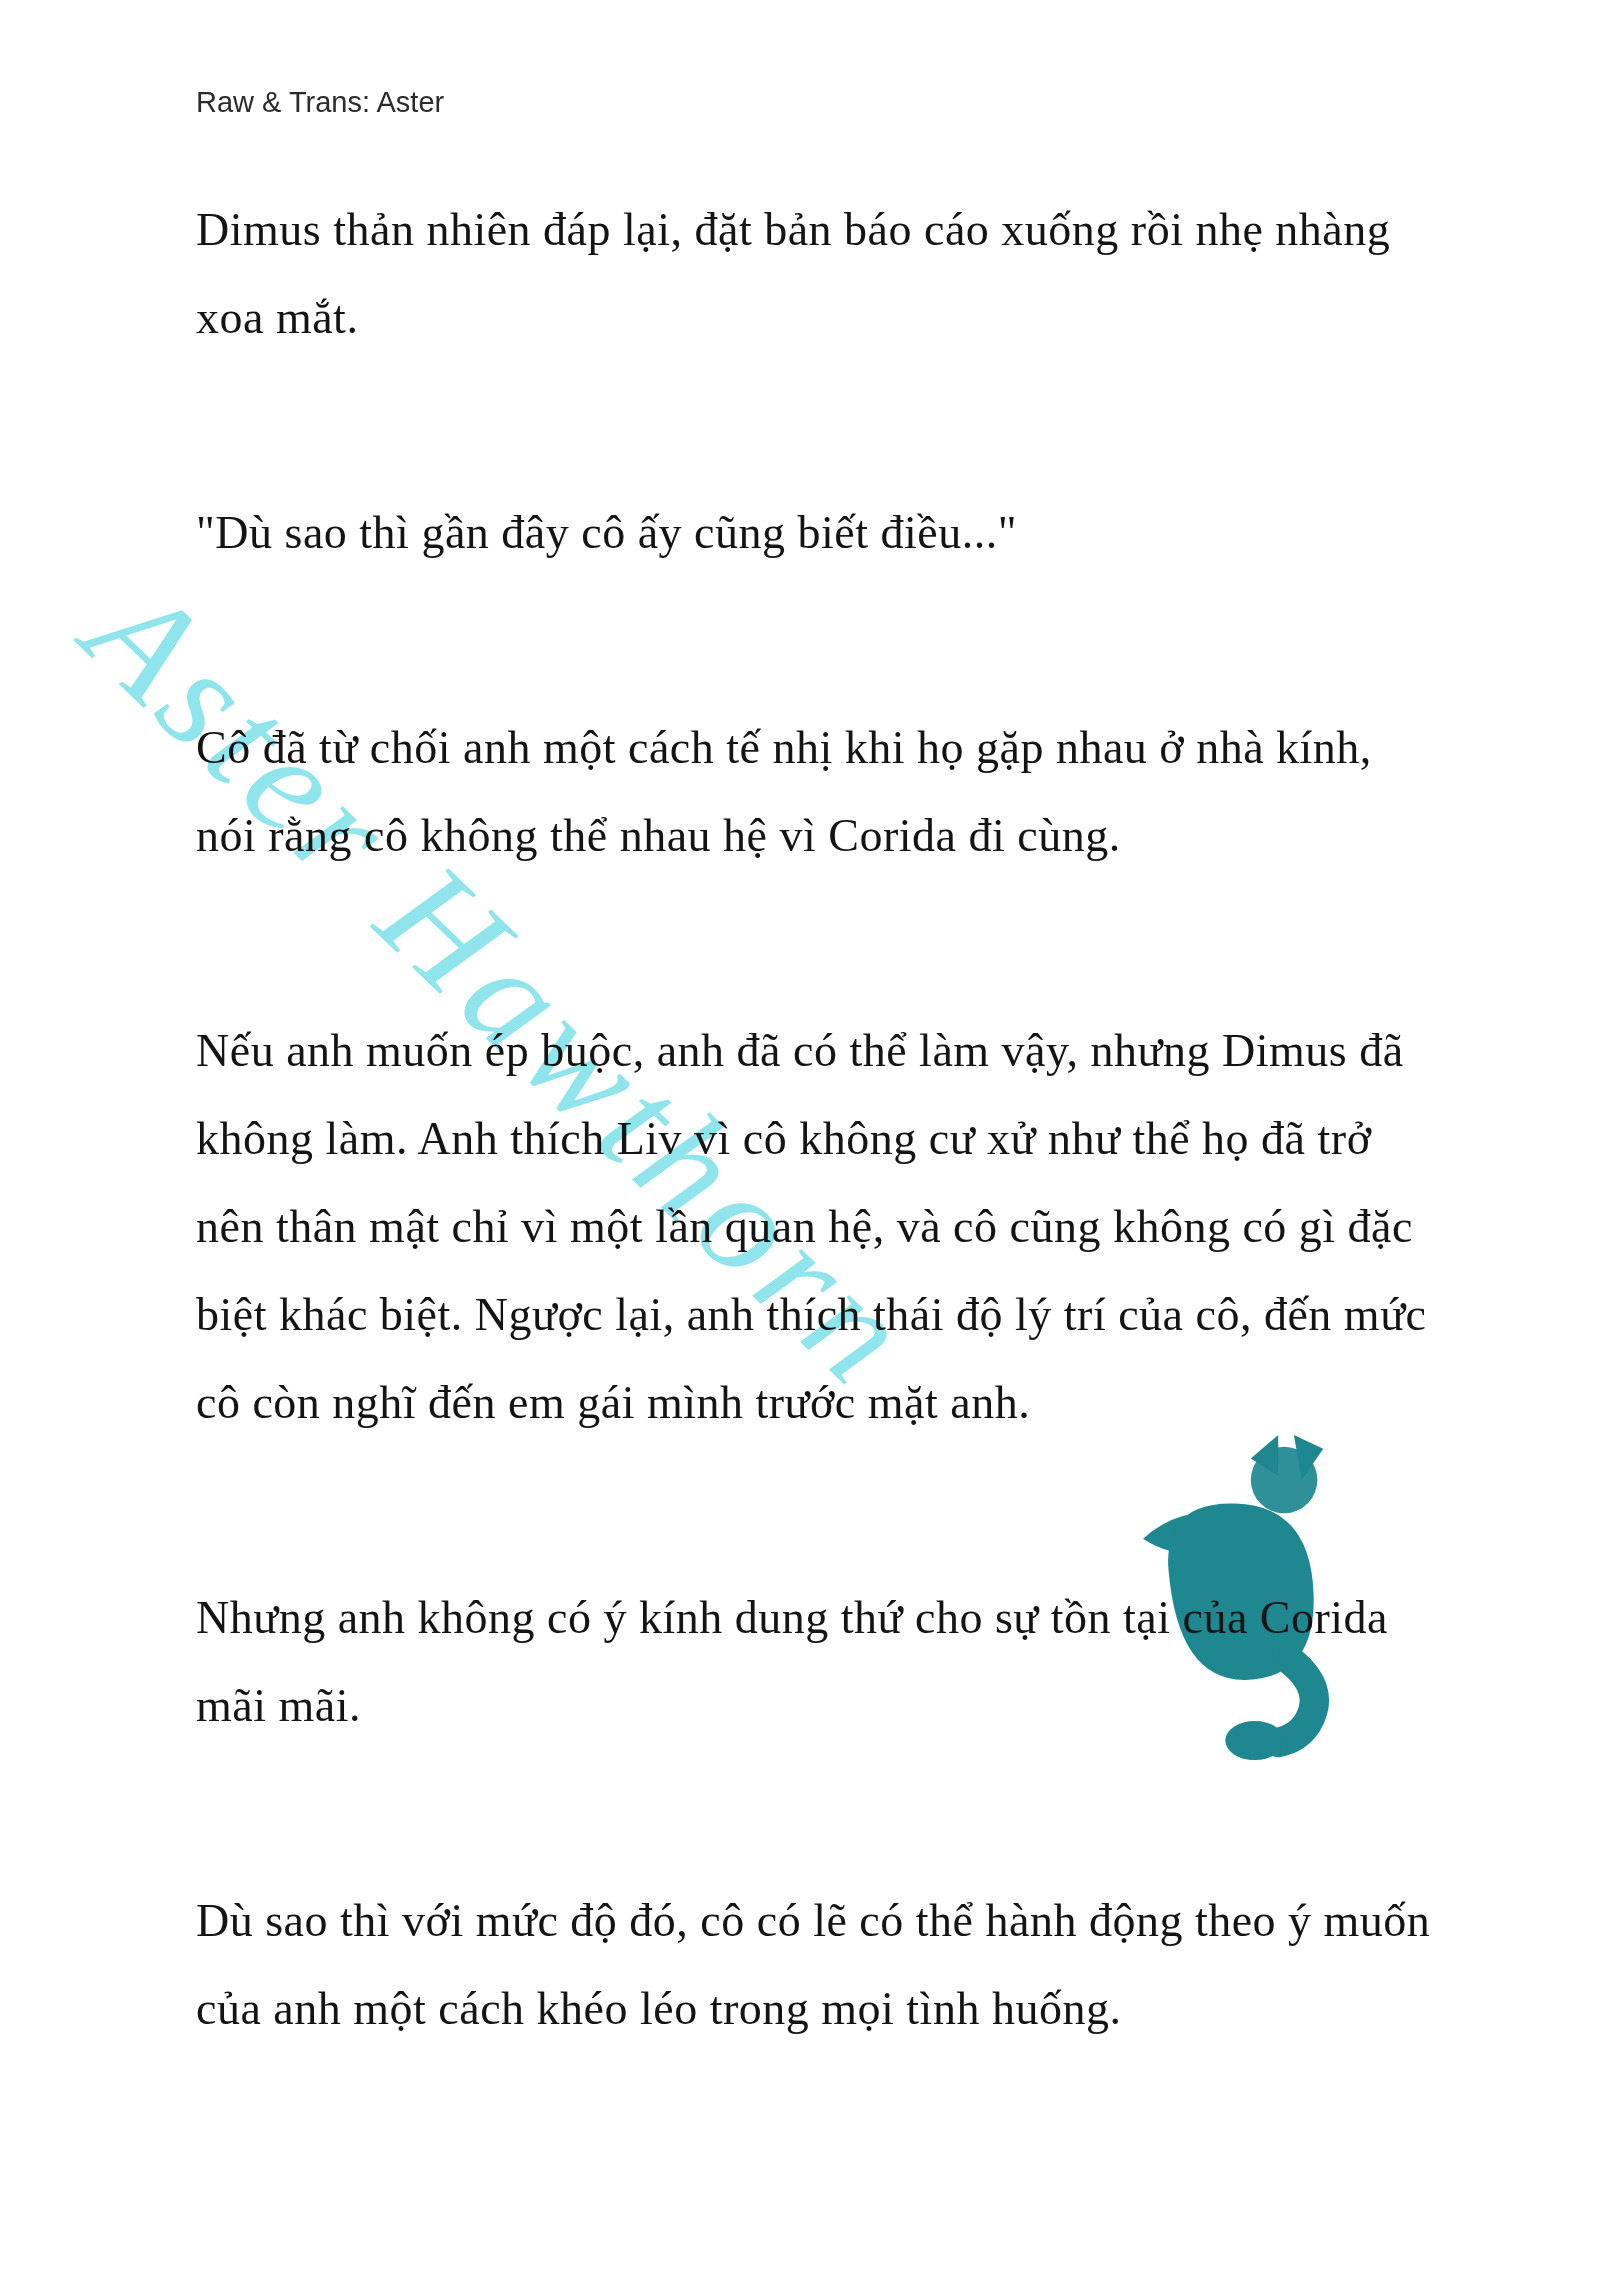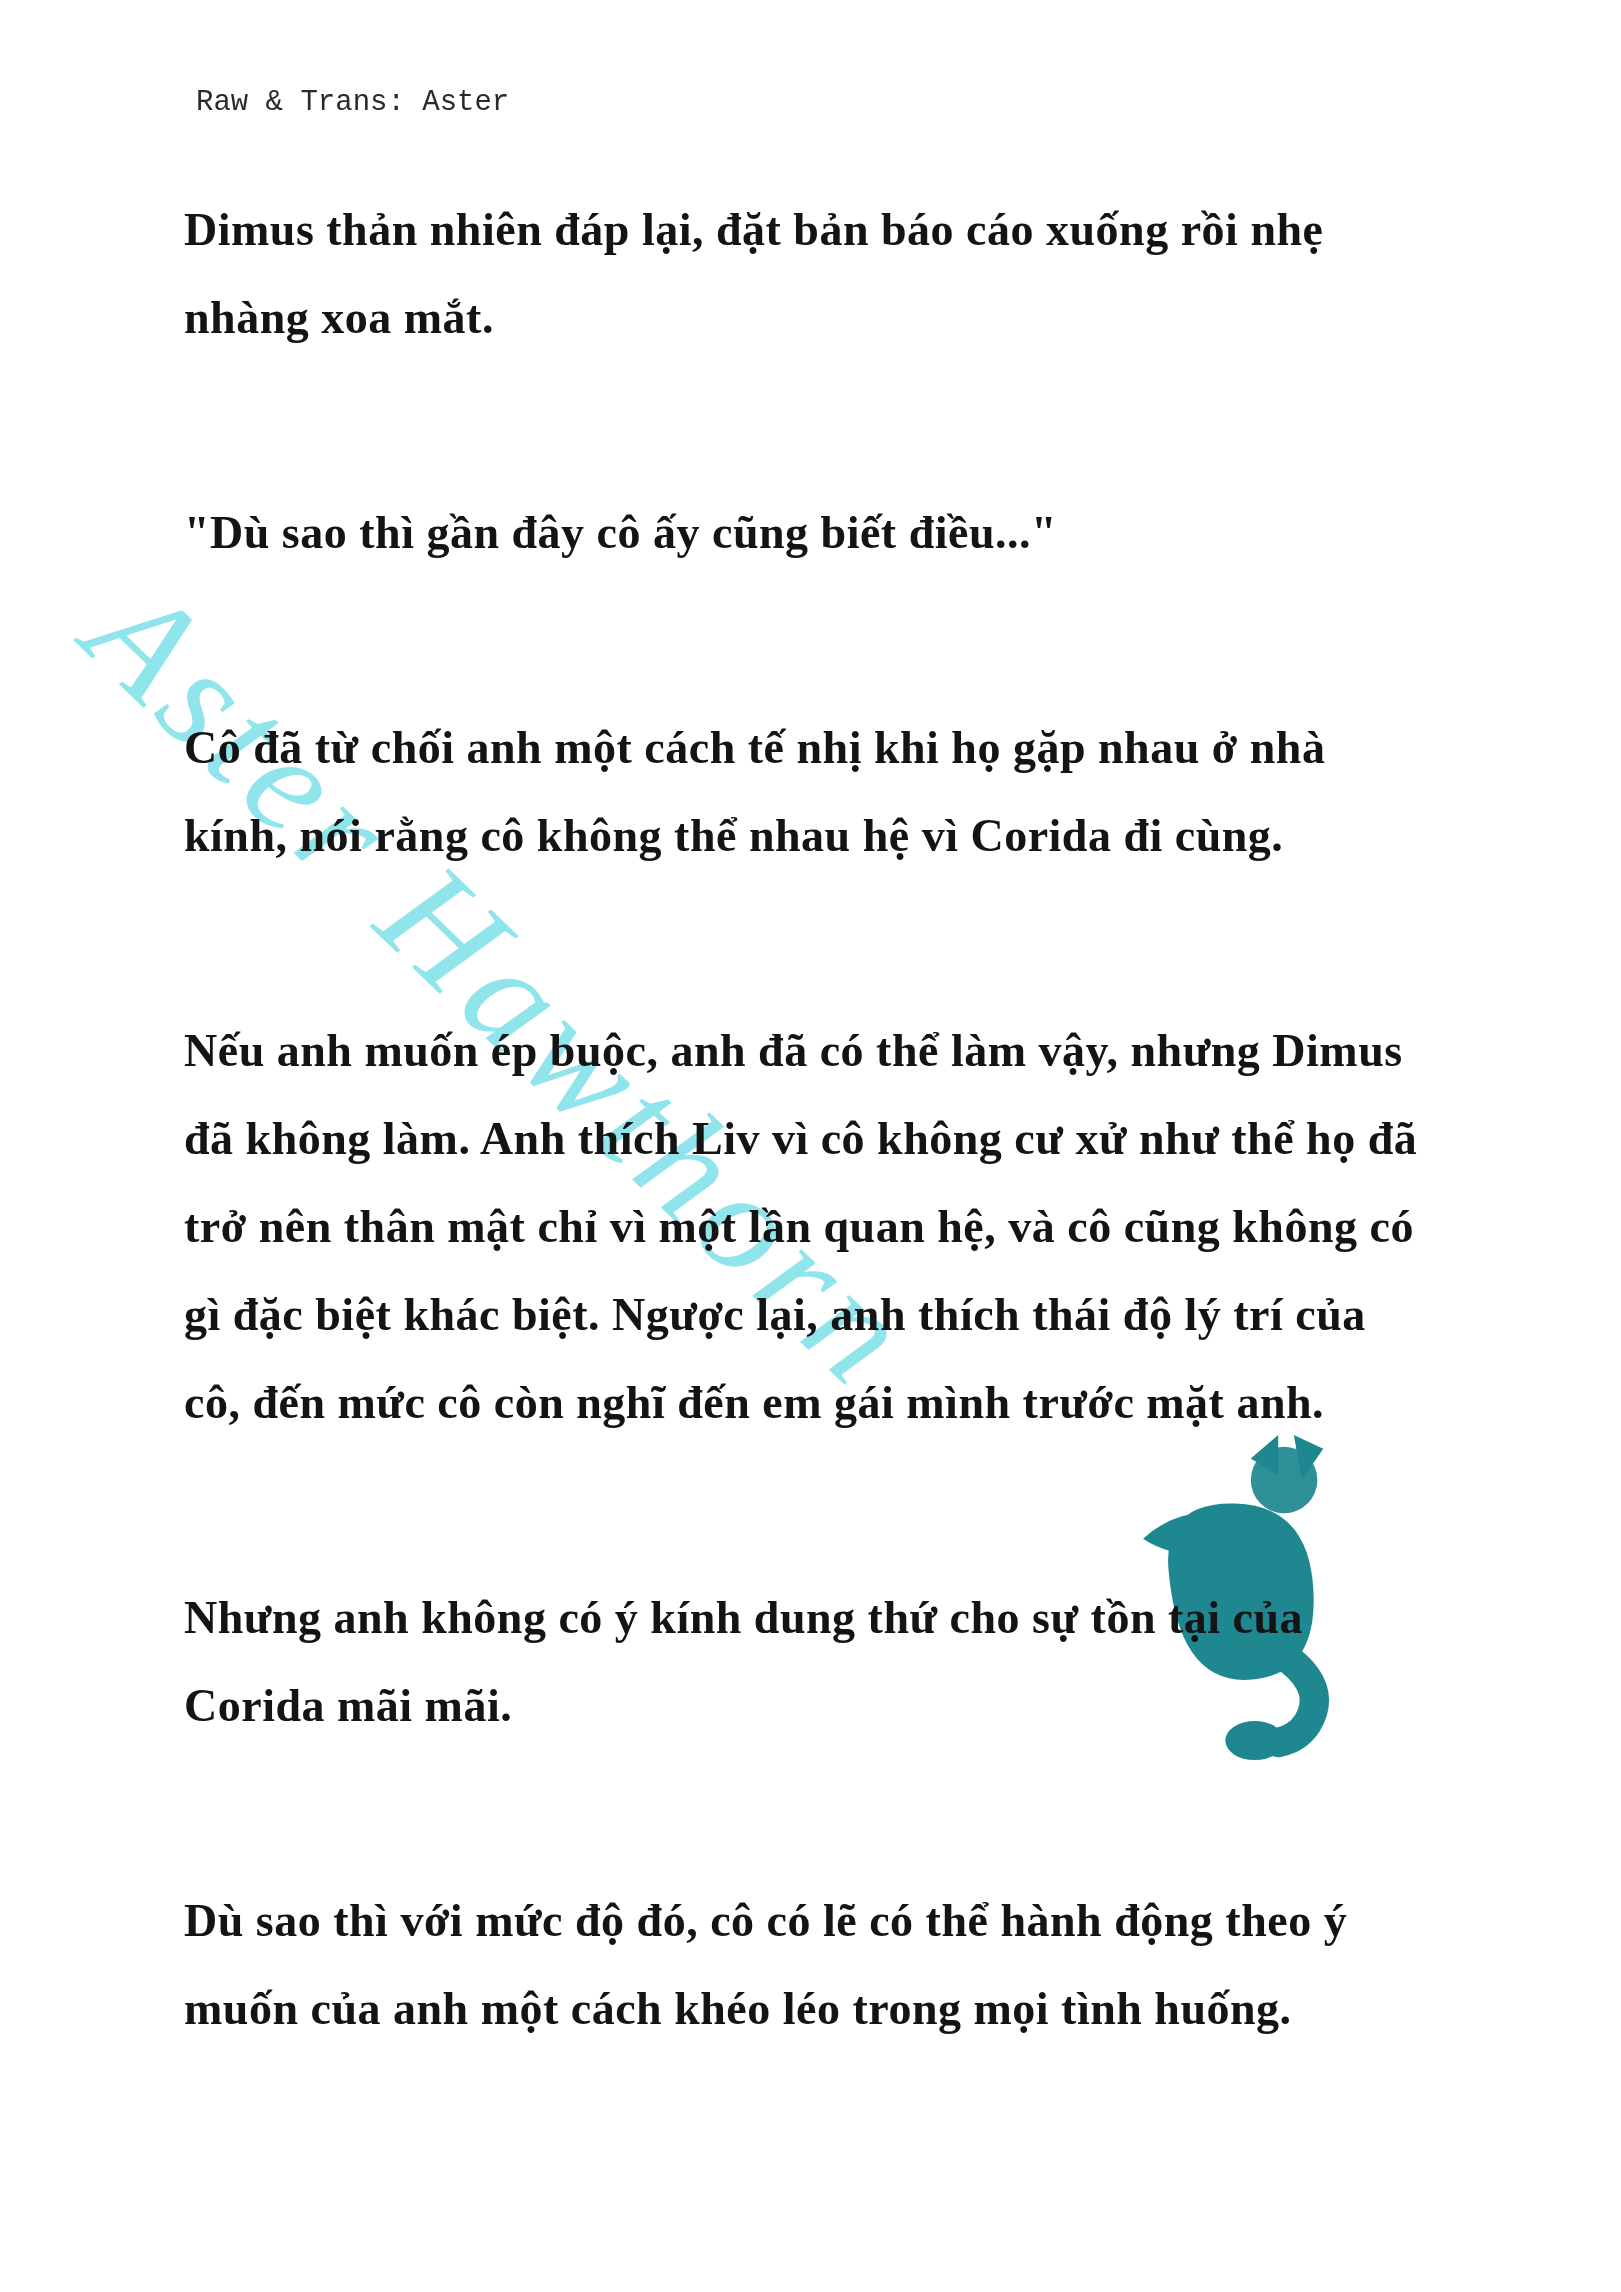--- a/index.html
+++ b/index.html
@@ -12,21 +12,21 @@
     width: 1621px;
     height: 2293px;
     background: #ffffff;
     overflow: hidden;
     font-family: "Liberation Serif", "DejaVu Serif", serif;
   }
   .credit {
     position: absolute;
     left: 196px;
     top: 86px;
-    font-family: Liberation Mono, monospace;
+    font-family: Liberation Sans, sans-serif;
     font-size: 29px;
     color: #2b2b2b;
     z-index: 3;
   }
   .watermark {
     position: absolute;
     left: 172px;
     top: 549px;
     transform: rotate(44deg);
     transform-origin: 0 0;
@@ -35,25 +35,24 @@
     font-size: 147px;
     letter-spacing: 9.8px;
     white-space: nowrap;
     color: #84e2ea;
     opacity: 0.9;
     z-index: 1;
     user-select: none;
   }
   .content {
     position: absolute;
-    left: 184px;
+    left: 196px;
     top: 186px;
     width: 1240px;
     z-index: 2;
-    font-weight: bold;
   }
   .content p {
     margin: 0 0 127px 0;
     font-size: 46px;
     line-height: 88px;
     color: #141414;
     letter-spacing: 0.5px;
   }
   .cat {
     position: absolute;

